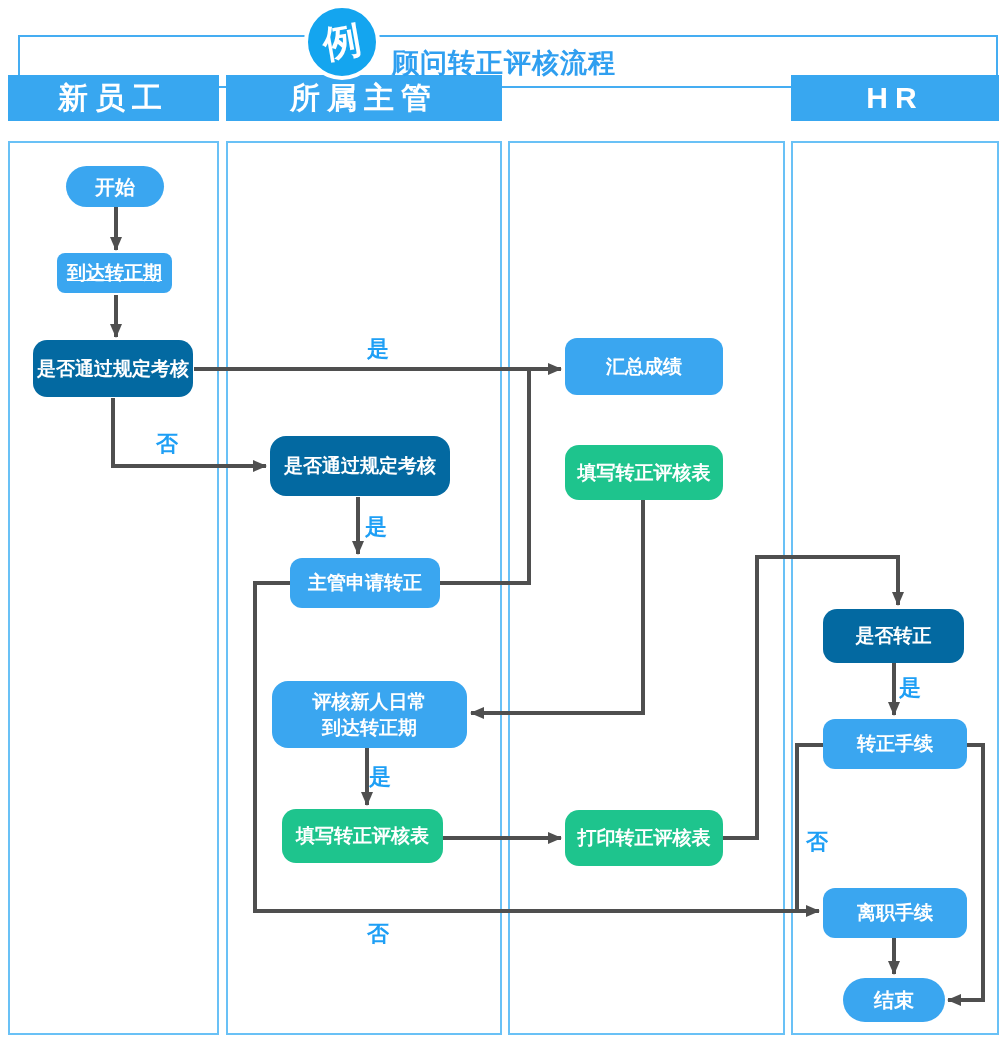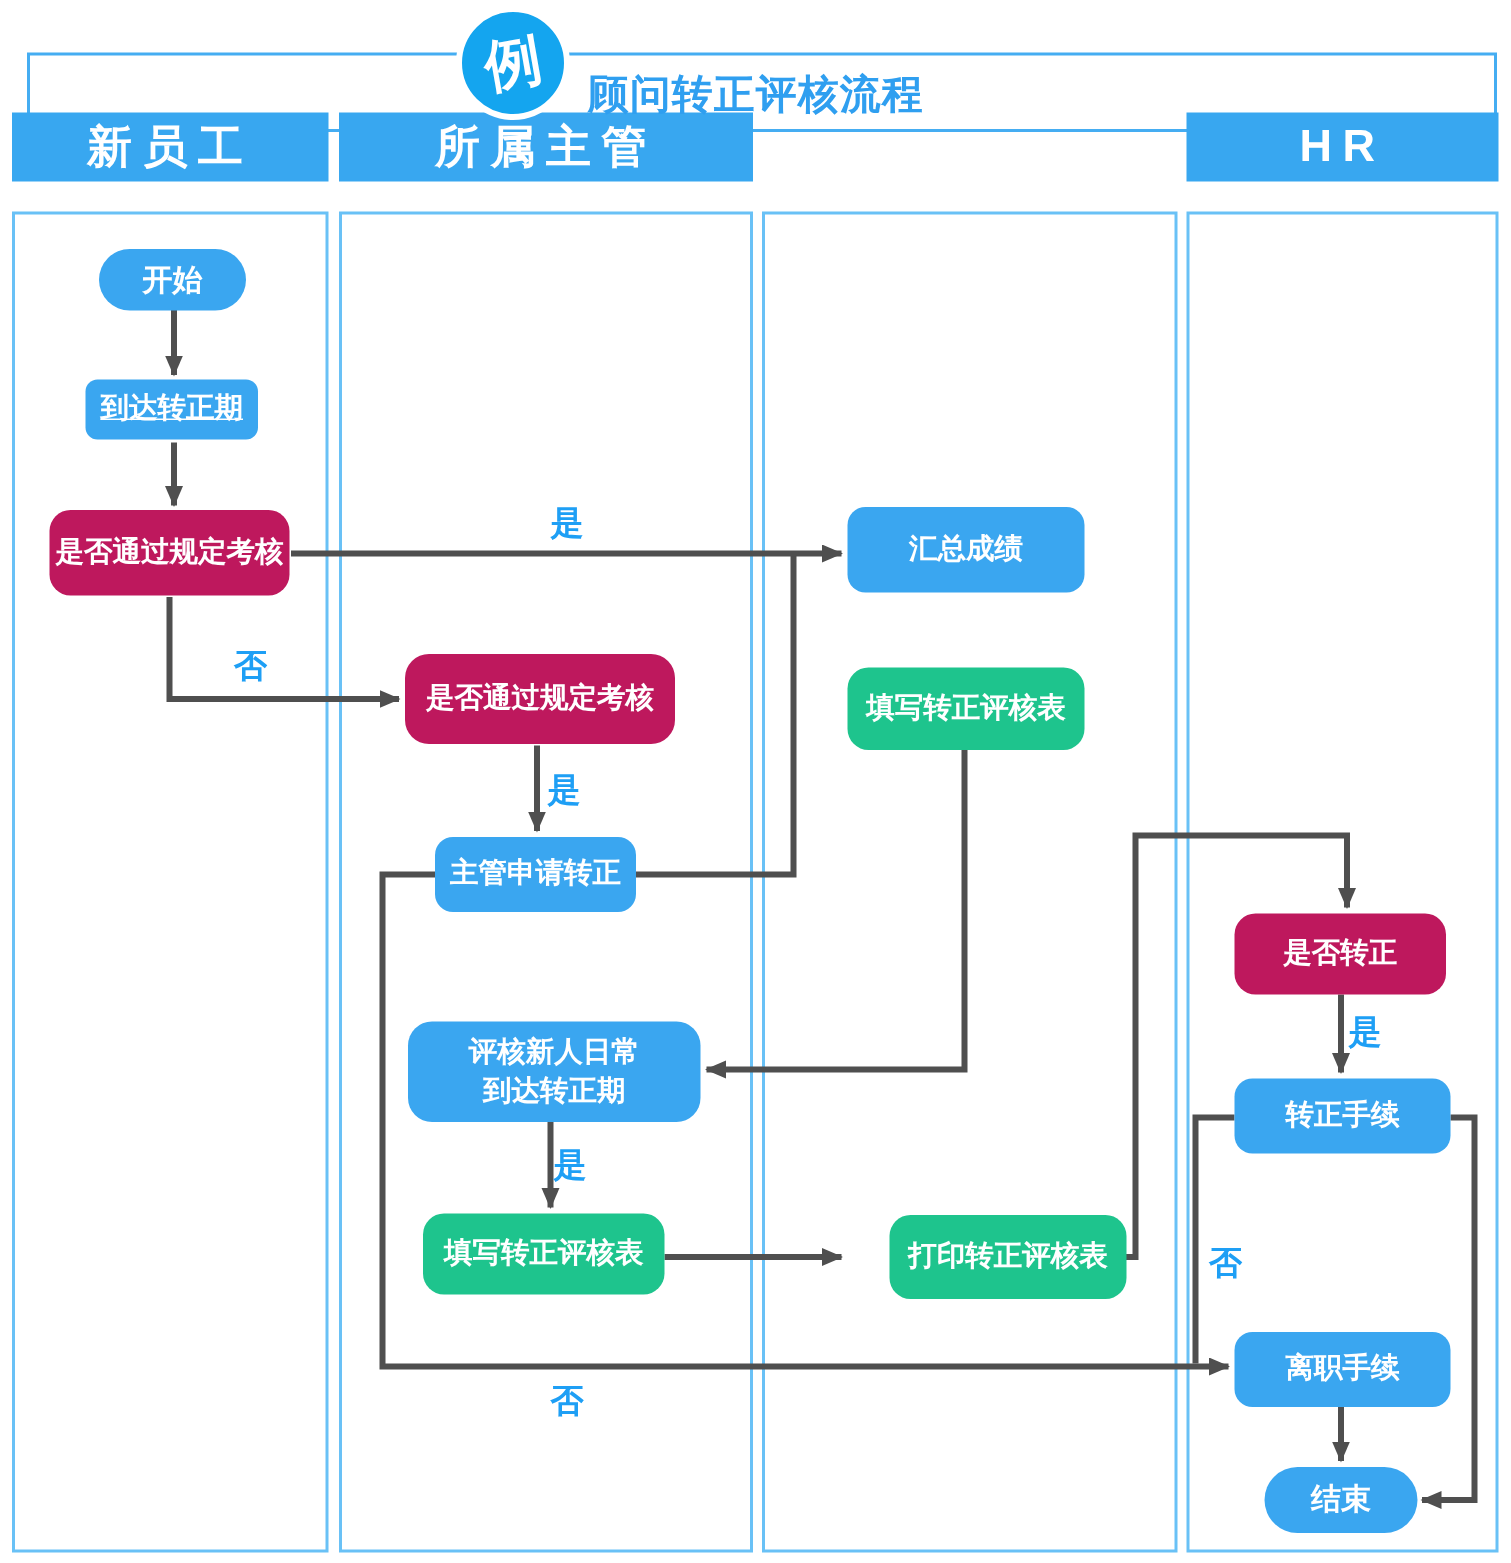--- a/index.html
+++ b/index.html
@@ -20,21 +20,21 @@
   .lane-header{position:absolute;top:75px;height:46px;background:#38a7f0;color:#fff;
     display:flex;align-items:center;justify-content:center;font-size:30px;font-weight:bold;
     letter-spacing:7px;}
   .lane-body{position:absolute;top:141px;height:894px;box-sizing:border-box;
     border:2px solid #69c1f6;background:#fff;}
 
   
   .node{position:absolute;display:flex;flex-direction:column;align-items:center;justify-content:center;
     color:#fff;font-weight:bold;font-size:19px;text-align:center;z-index:3;line-height:26px;}
   .blue{background:#3aa6f0;}
-  .orange{background:#be185d;}
+  .orange{background:#0369a1;}
   .green{background:#1ec48d;}
   .pill{border-radius:22px;font-size:20px;}
   .r8{border-radius:8px;text-decoration:underline;} .r12{border-radius:12px;} .r14{border-radius:14px;} .r16{border-radius:16px;}
 
   
   #edges{position:absolute;left:0;top:0;z-index:2;pointer-events:none;}
   .edge-label{position:absolute;color:#1e9ff5;font-size:22px;font-weight:bold;
     transform:translate(-50%,-50%);z-index:4;}
 </style>
 </head>
@@ -80,30 +80,30 @@
       <path d="M894,938 L894,974" marker-end="url(#ah)"></path>
       <path d="M967,745 L983,745 L983,1000 L948,1000" marker-end="url(#ah)"></path>
     </g>
   </svg>
 
   <div class="node blue pill" style="left:66px;top:166px;width:98px;height:41px;">开始</div>
   <div class="node blue r8" style="left:57px;top:253px;width:115px;height:40px;">到达转正期</div>
   <div class="node orange r14" style="left:33px;top:340px;width:160px;height:57px;">是否通过规定考核</div>
 
   <div class="node orange r16" style="left:270px;top:436px;width:180px;height:60px;">是否通过规定考核</div>
-  <div class="node blue r12" style="left:290px;top:558px;width:134px;height:50px;">主管申请转正</div>
+  <div class="node blue r12" style="left:290px;top:558px;width:150px;height:50px;">主管申请转正</div>
   <div class="node blue r16" style="left:272px;top:681px;width:195px;height:67px;">
     <div>评核新人日常</div>
     <div>到达转正期</div>
   </div>
   <div class="node green r14" style="left:282px;top:809px;width:161px;height:54px;">填写转正评核表</div>
 
   <div class="node blue r12" style="left:565px;top:338px;width:158px;height:57px;">汇总成绩</div>
   <div class="node green r14" style="left:565px;top:445px;width:158px;height:55px;">填写转正评核表</div>
-  <div class="node green r14" style="left:565px;top:810px;width:158px;height:56px;margin-left:28px;">打印转正评核表</div>
+  <div class="node green r14" style="left:565px;top:810px;width:158px;height:56px;">打印转正评核表</div>
 
   <div class="node orange r14" style="left:823px;top:609px;width:141px;height:54px;">是否转正</div>
   <div class="node blue r12" style="left:823px;top:719px;width:144px;height:50px;">转正手续</div>
   <div class="node blue r12" style="left:823px;top:888px;width:144px;height:50px;">离职手续</div>
   <div class="node blue pill" style="left:843px;top:978px;width:102px;height:44px;">结束</div>
 
   <span class="edge-label" style="left:378px;top:349px;">是</span>
   <span class="edge-label" style="left:167px;top:444px;">否</span>
   <span class="edge-label" style="left:376px;top:527px;">是</span>
   <span class="edge-label" style="left:380px;top:777px;">是</span>

